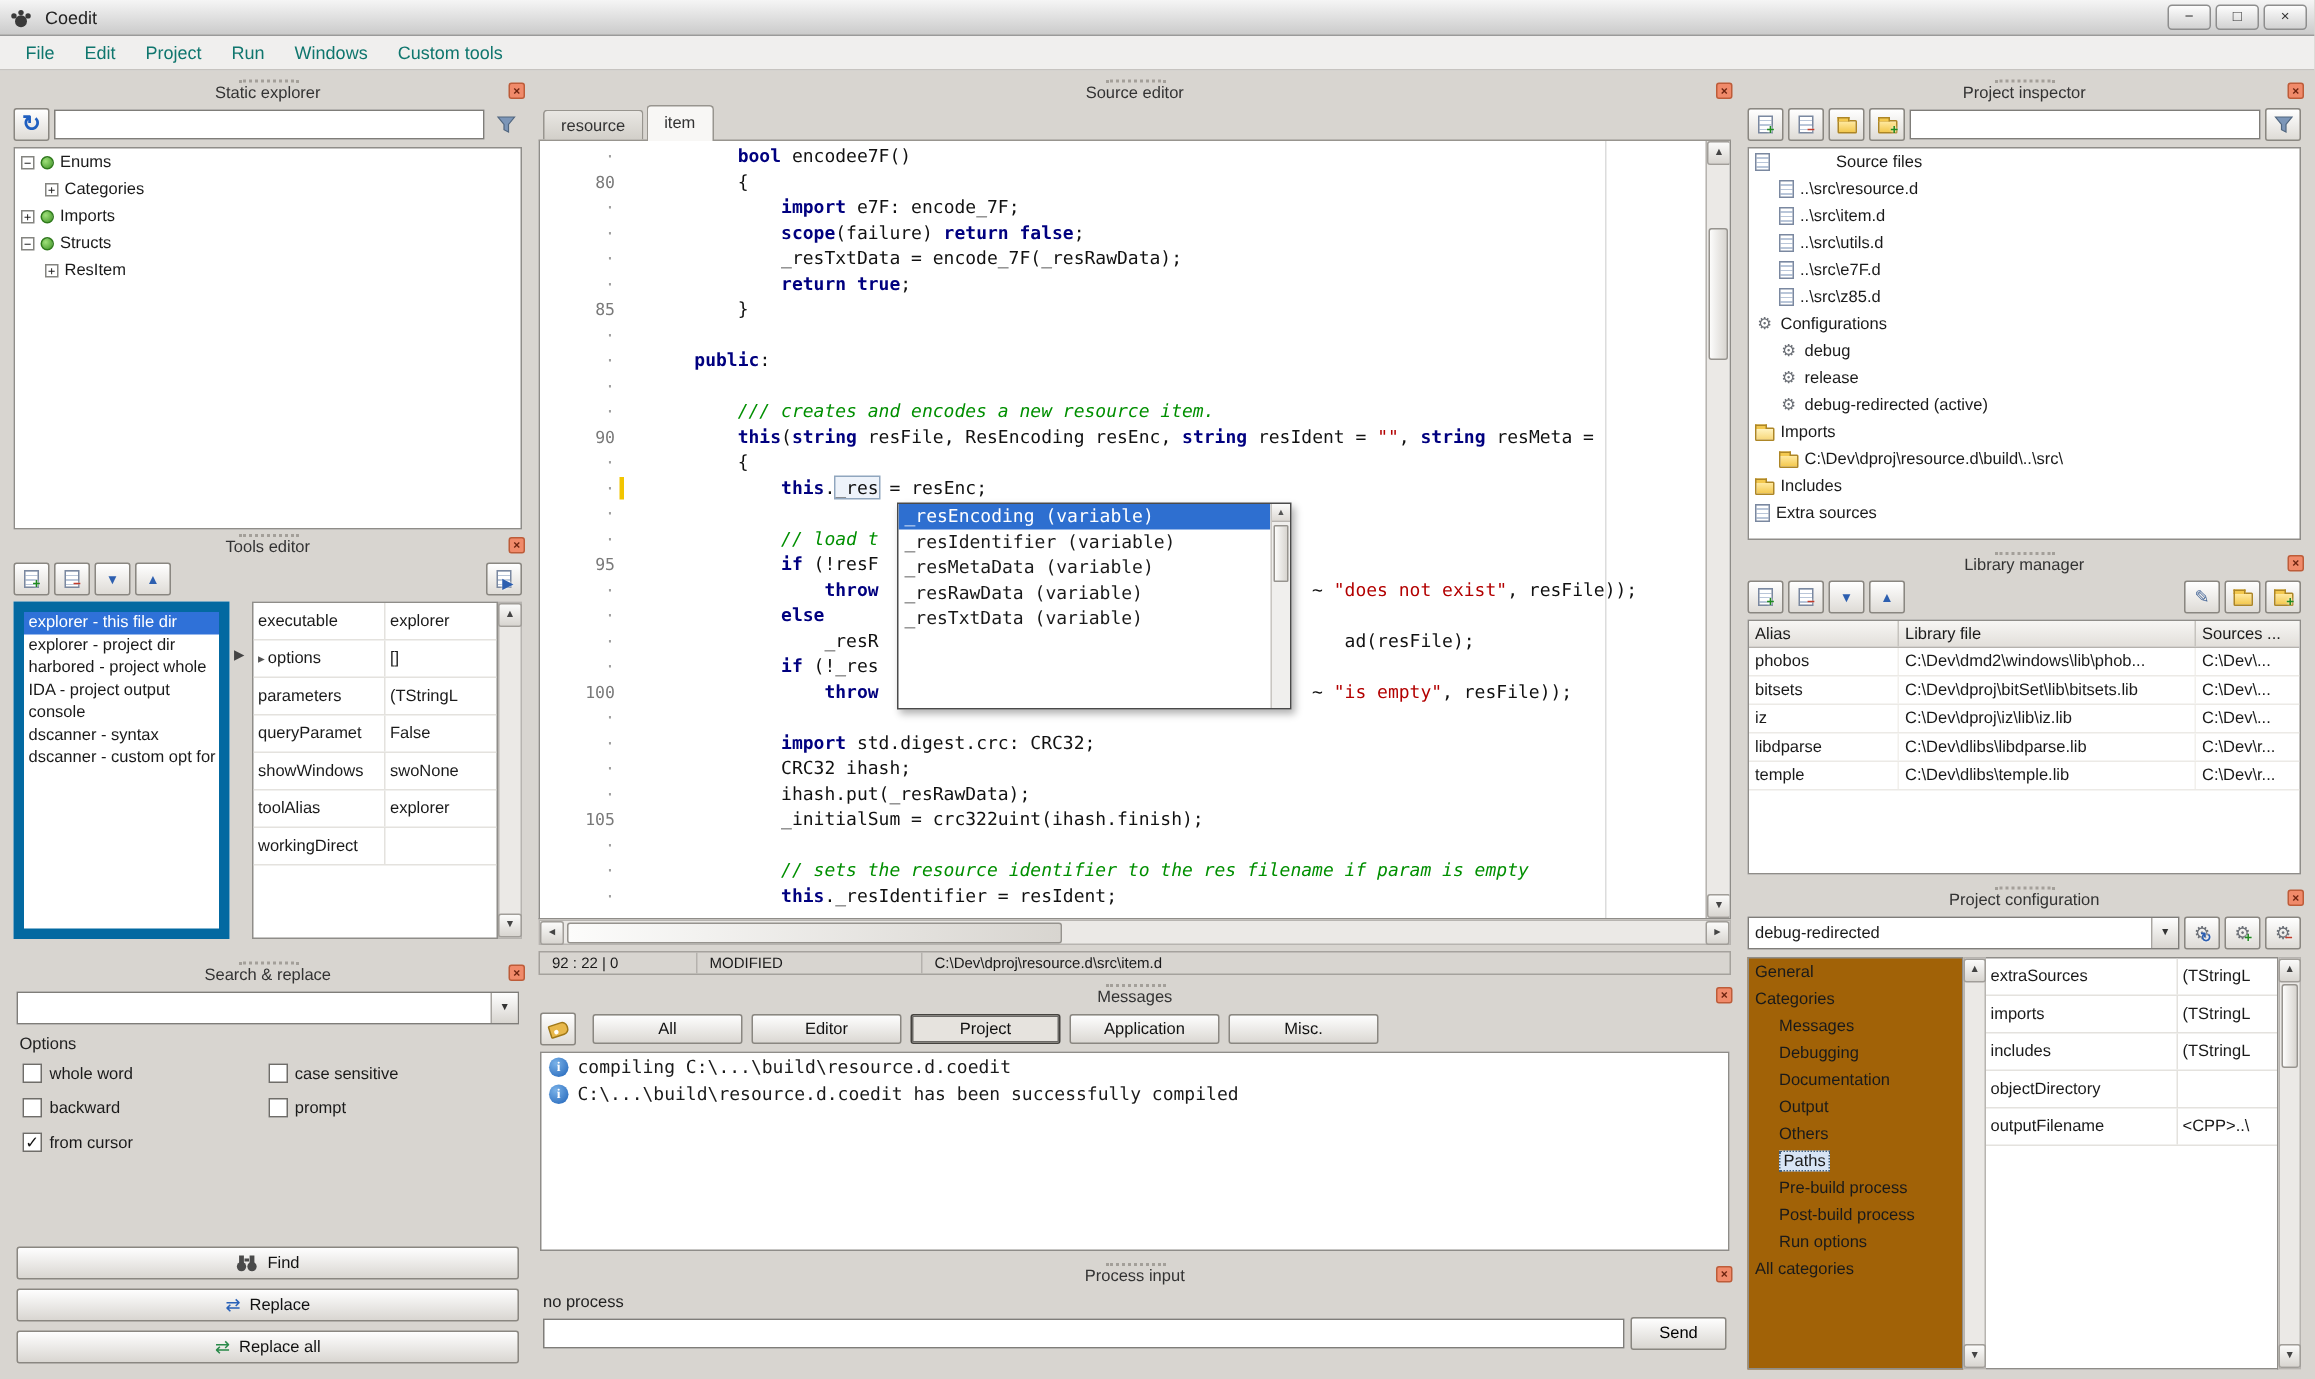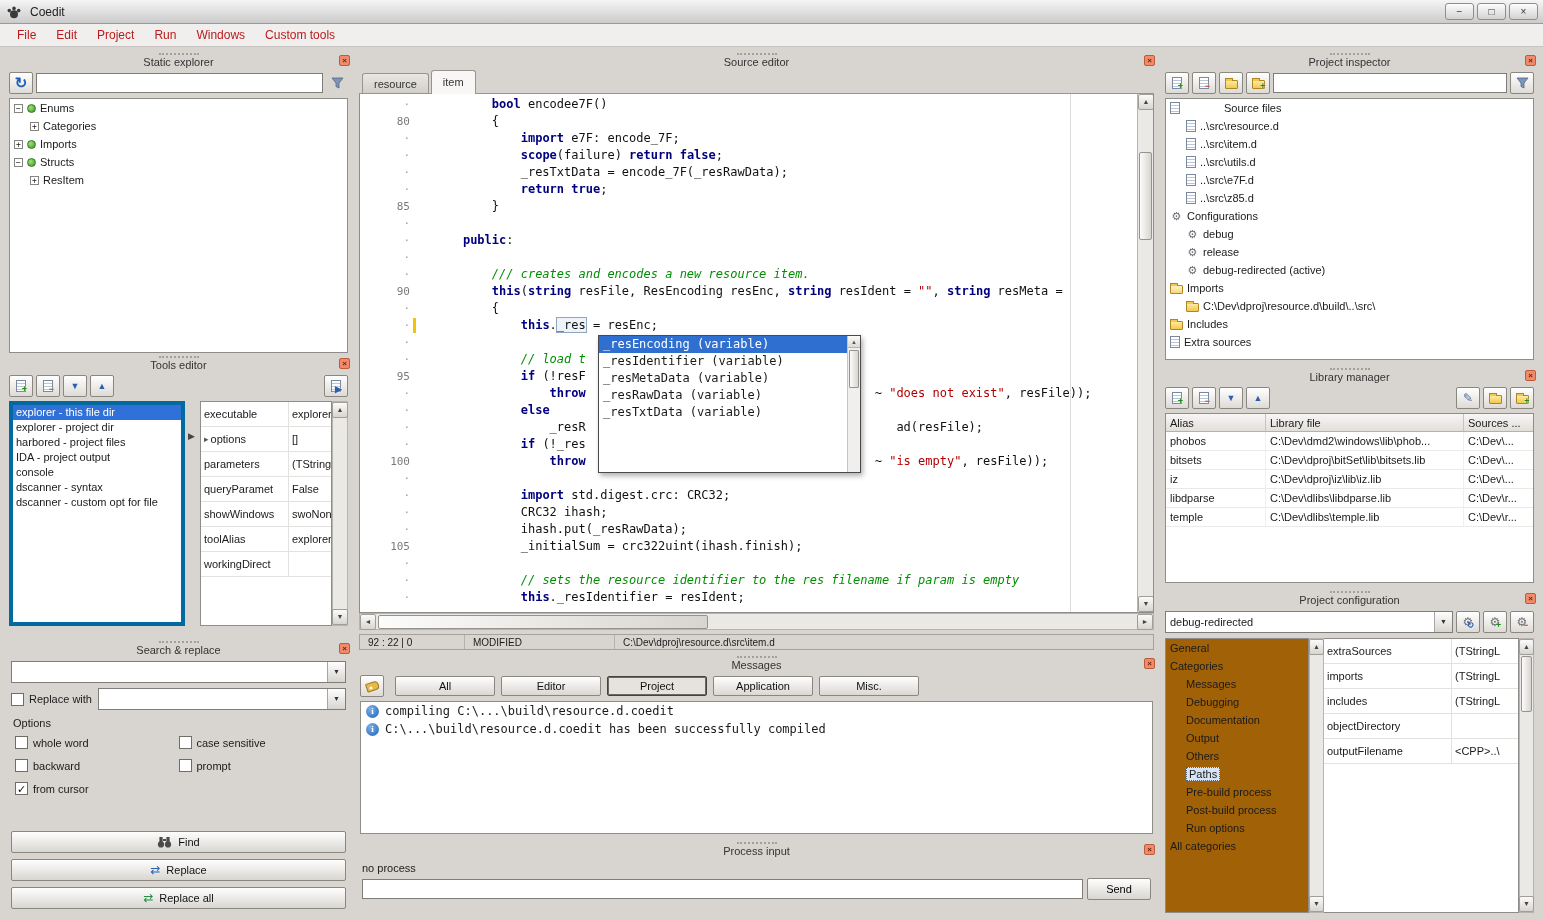--- a/index.html
+++ b/index.html
@@ -6,21 +6,21 @@
 html,body{width:1543px;height:919px}
 body{font:11px "Liberation Sans",sans-serif;color:#1a1a1a;background:#d8d5d0;overflow:hidden}
 .app{position:relative;width:1543px;height:919px;background:#d8d5d0}
 
 
 .titlebar{height:24px;background:linear-gradient(#f5f5f5,#dedede 55%,#cbcbcb);border-bottom:1px solid #9a9a9a;display:flex;align-items:center;padding:0 6px;position:relative}
 .title-text{font-size:12px;color:#222;margin-left:8px}
 .win-btns{position:absolute;right:5px;top:3px;display:flex;gap:3px}
 .wbtn{width:29px;height:17px;border:1px solid #8e8e8e;border-radius:3px;background:linear-gradient(#fdfdfd,#d2d2d2);font-size:10px;line-height:15px;text-align:center;color:#333}
 .menubar{height:23px;background:#f0efee;border-bottom:1px solid #c6c3c0;display:flex;align-items:center;padding-left:8px;gap:2px}
-.mitem{padding:3px 9px;font-size:12px;color:#b91c1c}
+.mitem{padding:3px 9px;font-size:12px;color:#0f766e}
 .workspace{position:absolute;left:0;top:47px;width:1543px;height:872px}
 
 
 .panel{position:absolute;background:#d8d5d0;display:flex;flex-direction:column}
 .phead{height:18px;position:relative;text-align:center;flex:none}
 .grip{position:absolute;left:50%;margin-left:-20px;top:1px;width:40px;border-top:2px dotted #a39f99}
 .ptitle{font-size:11px;color:#333;line-height:20px}
 .pclose{position:absolute;right:2px;top:3px;width:11px;height:11px;background:#f08a6a;border:1px solid #bd5c39;border-radius:2px;font:bold 8px/9px "Liberation Sans",sans-serif;text-align:center;color:#6d2410}
 
 .tb{display:flex;align-items:center;gap:3px;padding:2px 4px;flex:none;height:26px}
@@ -79,21 +79,21 @@
 .sb-h .sb-btn.b2{right:0;top:0}
 .sb-thumb{position:absolute;background:linear-gradient(90deg,#fcfcfb,#d8d5d0);border:1px solid #96938e;border-radius:2px}
 .sb-h .sb-thumb{top:1px;height:14px}
 .sb-v .sb-thumb{left:1px;width:13px}
 
 
 #p-static{left:5px;top:5px;width:347px;height:303px}
 #p-static .tree{margin:2px 4px;flex:1}
 #p-tools{left:5px;top:308px;width:347px;height:285px}
 #p-tools .te-body{display:flex;margin:2px 4px;height:225px}
-#p-tools .list{width:176px;height:100%;background:#fff;border:4px solid #0369a1;flex:none}
+#p-tools .list{width:144px;height:100%;background:#fff;border:7px solid #0369a1;flex:none}
 #p-tools .te-mid{width:15px;position:relative;flex:none}
 #p-tools .rowmark{position:absolute;left:3px;top:30px;font-size:9px;color:#444}
 #p-tools .pgrid{flex:1;height:100%}
 #p-tools .vsb{position:relative;width:16px;height:100%;background:#ebe9e6;border:1px solid #b7b4b0;flex:none}
 #p-search{left:5px;top:593px;width:347px;height:274px}
 #p-search .body{flex:1;display:flex;flex-direction:column;gap:5px;padding:3px 6px 5px}
 .combo{position:relative;height:22px;border:1px solid #7f7d79;background:#fff}
 .combo .cval{line-height:20px;padding:0 4px;display:block;overflow:hidden;white-space:nowrap;margin-right:18px}
 .combo .dd{position:absolute;right:0;top:0;width:18px;height:100%;background:linear-gradient(#fefefe,#d8d5d0);border-left:1px solid #a9a6a1;text-align:center;font-size:7px;line-height:20px;color:#333}
 .rw-row{display:flex;align-items:center;gap:6px}
@@ -276,21 +276,21 @@
             <span class="stack">
               <span class="ticon i-doc"></span>
               <span class="badge g-blue">▶</span>
             </span>
           </button>
       </div>
       <div class="te-body">
         <div class="list">
             <div class="lrow selected">explorer - this file dir</div>
             <div class="lrow">explorer - project dir</div>
-            <div class="lrow">harbored - project files</div>
+            <div class="lrow">harbored - project whole</div>
             <div class="lrow">IDA - project output</div>
             <div class="lrow">console</div>
             <div class="lrow">dscanner - syntax</div>
             <div class="lrow">dscanner - custom opt for file</div>
           </div>
         <div class="te-mid">
             <span class="rowmark">▶</span>
           </div>
         <div class="pgrid">
             <div class="prow">
@@ -347,30 +347,20 @@
     <div class="panel" id="p-search">
       <div class="phead">
         <span class="grip"></span>
         <span class="ptitle">Search &amp; replace</span>
         <span class="pclose">×</span>
       </div>
       <div class="body">
         <div class="combo">
           <span class="cval"></span>
           <span class="dd"><span>▼</span></span>
-        </div>
-        <div class="rw-row">
-          <label class="cbrow">
-            <span class="cbox"></span>
-            <span>Replace with</span>
-          </label>
-          <div class="combo flex1">
-            <span class="cval"></span>
-            <span class="dd"><span>▼</span></span>
-          </div>
         </div>
         <div class="opt-label">Options</div>
         <div class="cbgrid">
             <label class="cbrow">
               <span class="cbox"></span>
               <span class="cblabel">whole word</span>
             </label>
             <label class="cbrow">
               <span class="cbox"></span>
               <span class="cblabel">case sensitive</span>

